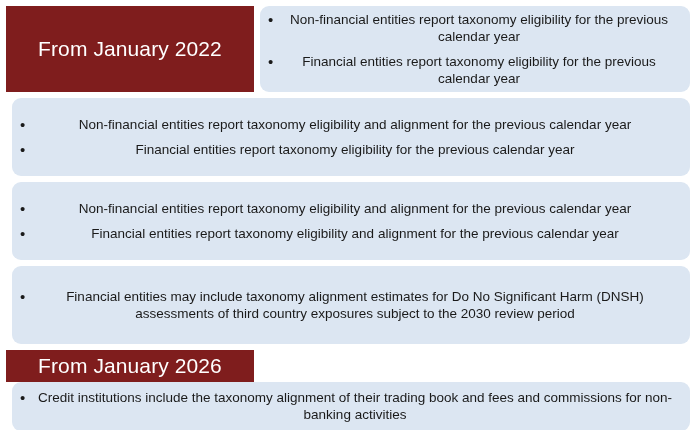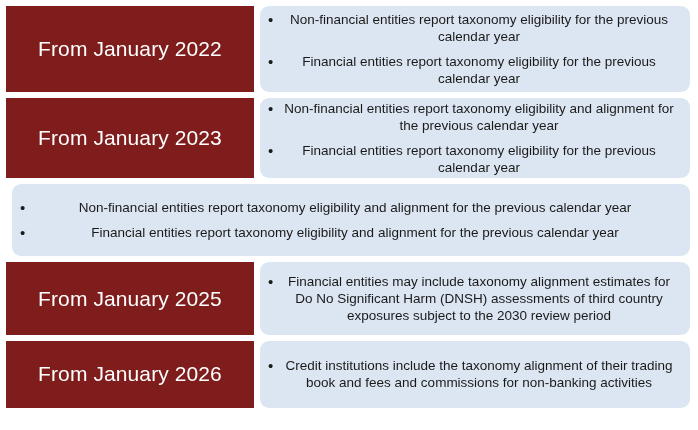--- a/index.html
+++ b/index.html
@@ -23,21 +23,22 @@
     box-sizing: border-box;
     padding: 6px 8px 6px 6px;
   }
   .row {
     display: flex;
     flex-direction: row;
     align-items: stretch;
     margin-bottom: 6px;
   }
   .row:last-child {
-    margin-bottom: 16px;
+    margin-bottom: 0;
+    flex-direction: column;
   }
   .label-box {
     width: 248px;
     min-width: 248px;
     background: #7f1d1d;
     border-radius: 0;
     color: #ffffff;
     display: flex;
     align-items: center;
     justify-content: center;
@@ -101,23 +102,20 @@
         <span class="bullet-text">Non-financial entities report taxonomy eligibility for the previous calendar year</span>
       </div>
       <div class="bullet">
         <span class="bullet-dot">•</span>
         <span class="bullet-text">Financial entities report taxonomy eligibility for the previous calendar year</span>
       </div>
     </div>
   </div>
 
   <div class="row row-1">
-    <div class="label-box">
-      <span>From January 2023</span>
-    </div>
     <div class="detail-box">
       <div class="bullet">
         <span class="bullet-dot">•</span>
         <span class="bullet-text">Non-financial entities report taxonomy eligibility and alignment for the previous calendar year</span>
       </div>
       <div class="bullet">
         <span class="bullet-dot">•</span>
         <span class="bullet-text">Financial entities report taxonomy eligibility for the previous calendar year</span>
       </div>
     </div>
@@ -130,23 +128,20 @@
         <span class="bullet-text">Non-financial entities report taxonomy eligibility and alignment for the previous calendar year</span>
       </div>
       <div class="bullet">
         <span class="bullet-dot">•</span>
         <span class="bullet-text">Financial entities report taxonomy eligibility and alignment for the previous calendar year</span>
       </div>
     </div>
   </div>
 
   <div class="row row-3">
-    <div class="label-box">
-      <span>From January 2025</span>
-    </div>
     <div class="detail-box">
       <div class="bullet">
         <span class="bullet-dot">•</span>
         <span class="bullet-text">Financial entities may include taxonomy alignment estimates for Do No Significant Harm (DNSH) assessments of third country exposures subject to the 2030 review period</span>
       </div>
     </div>
   </div>
 
   <div class="row row-4">
     <div class="label-box">

